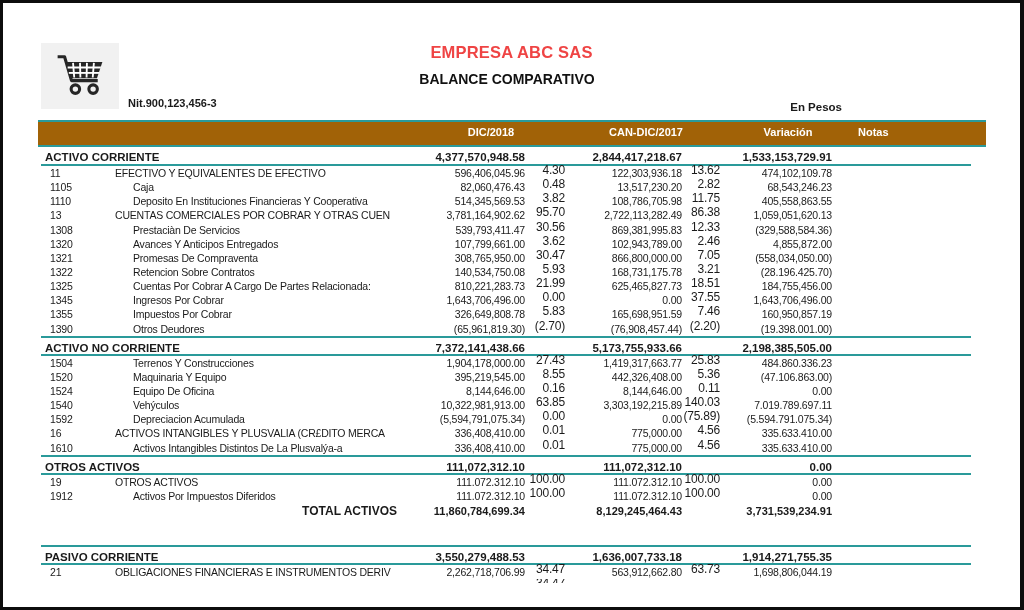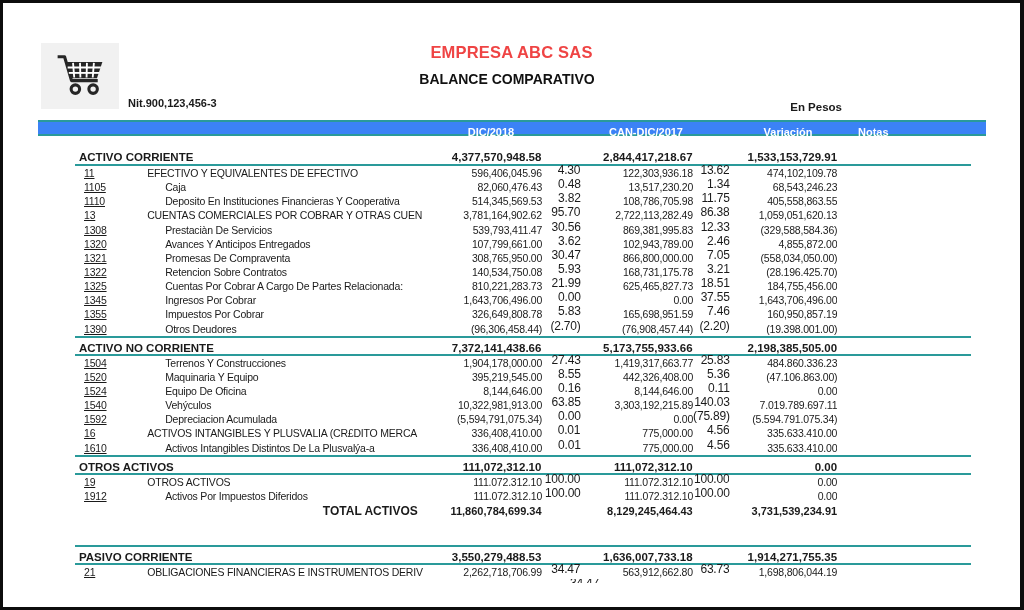--- a/index.html
+++ b/index.html
@@ -9,32 +9,32 @@
     border:3px solid #0d0d0d;border-right-width:4px;overflow:hidden;
     font-family:"Liberation Sans","DejaVu Sans",sans-serif;color:#1a1a1a;
   }
   
   .logo-box{position:absolute;left:38px;top:40px;width:78px;height:66px;background:#f1f1f1;display:flex;align-items:center;justify-content:center;}
   .nit{position:absolute;left:125px;top:94px;font-size:11px;font-weight:bold;}
   .title{position:absolute;left:0;right:0;top:40px;text-align:center;font-size:16.5px;font-weight:bold;color:#ef4444;letter-spacing:.2px;}
   .subtitle{position:absolute;left:0;right:9px;top:68px;text-align:center;font-size:14px;font-weight:bold;color:#111;}
   .en-pesos{position:absolute;right:178px;top:98px;font-size:11.5px;font-weight:bold;}
   
-  .colbar{position:absolute;left:35px;top:117px;width:948px;height:16px;background:#3b82f6;
+  .colbar{position:absolute;left:35px;top:117px;width:948px;height:27px;background:#a16207;
           border-top:2px solid #2a9a9a;border-bottom:2px solid #2a9a9a;}
   .colbar .lbl{position:absolute;top:4px;color:#fff;font-weight:bold;font-size:11px;white-space:nowrap;}
   .lbl-2018{left:398px;width:110px;text-align:center;}
   .lbl-2017{left:548px;width:120px;text-align:center;}
   .lbl-var {left:700px;width:100px;text-align:center;}
   .lbl-notas{left:820px;}
   
   .rows{position:absolute;left:38px;top:146px;width:930px;}
-  .row{display:flex;height:14.15px;line-height:14.15px;font-size:10.5px;letter-spacing:-0.2px;margin-left:34px;}
+  .row{display:flex;height:14.15px;line-height:14.15px;font-size:10.5px;letter-spacing:-0.2px;}
   .row>div{white-space:nowrap;overflow:hidden;}
-  .c-code{width:56px;padding-left:9px;text-decoration:underline;}
+  .c-code{width:56px;padding-left:9px;}
   .c-name{width:316px;}
   .c-name.ind1{padding-left:18px;}
   .c-name.ind2{padding-left:36px;}
   .c-v18{width:112px;text-align:right;}
   .c-p1 {width:40px;text-align:right;}
   .c-v17{width:117px;text-align:right;}
   .c-p2 {width:38px;text-align:right;}
   .c-var{width:112px;text-align:right;}
   .c-not{width:139px;}
   .pct{position:relative;top:-3px;font-size:12px;}
@@ -102,21 +102,21 @@
         <div class="c-p2 pct">13.62</div>
         <div class="c-var">474,102,109.78</div>
         <div class="c-not"></div>
       </div>
       <div class="row detail">
         <div class="c-code">1105</div>
         <div class="c-name ind2">Caja</div>
         <div class="c-v18">82,060,476.43</div>
         <div class="c-p1 pct">0.48</div>
         <div class="c-v17">13,517,230.20</div>
-        <div class="c-p2 pct">1.34</div>
+        <div class="c-p2 pct">2.82</div>
         <div class="c-var">68,543,246.23</div>
         <div class="c-not"></div>
       </div>
       <div class="row detail">
         <div class="c-code">1110</div>
         <div class="c-name ind2">Deposito En Instituciones Financieras Y Cooperativa</div>
         <div class="c-v18">514,345,569.53</div>
         <div class="c-p1 pct">3.82</div>
         <div class="c-v17">108,786,705.98</div>
         <div class="c-p2 pct">11.75</div>
@@ -199,21 +199,21 @@
         <div class="c-v18">326,649,808.78</div>
         <div class="c-p1 pct">5.83</div>
         <div class="c-v17">165,698,951.59</div>
         <div class="c-p2 pct">7.46</div>
         <div class="c-var">160,950,857.19</div>
         <div class="c-not"></div>
       </div>
       <div class="row detail">
         <div class="c-code">1390</div>
         <div class="c-name ind2">Otros Deudores</div>
-        <div class="c-v18">(96,306,458.44)</div>
+        <div class="c-v18">(65,961,819.30)</div>
         <div class="c-p1 pct">(2.70)</div>
         <div class="c-v17">(76,908,457.44)</div>
         <div class="c-p2 pct">(2.20)</div>
         <div class="c-var">(19.398.001.00)</div>
         <div class="c-not"></div>
       </div>
       <div class="row section">
         <div class="c-head">ACTIVO NO CORRIENTE</div>
         <div class="c-v18">7,372,141,438.66</div>
         <div class="c-p1"></div>

